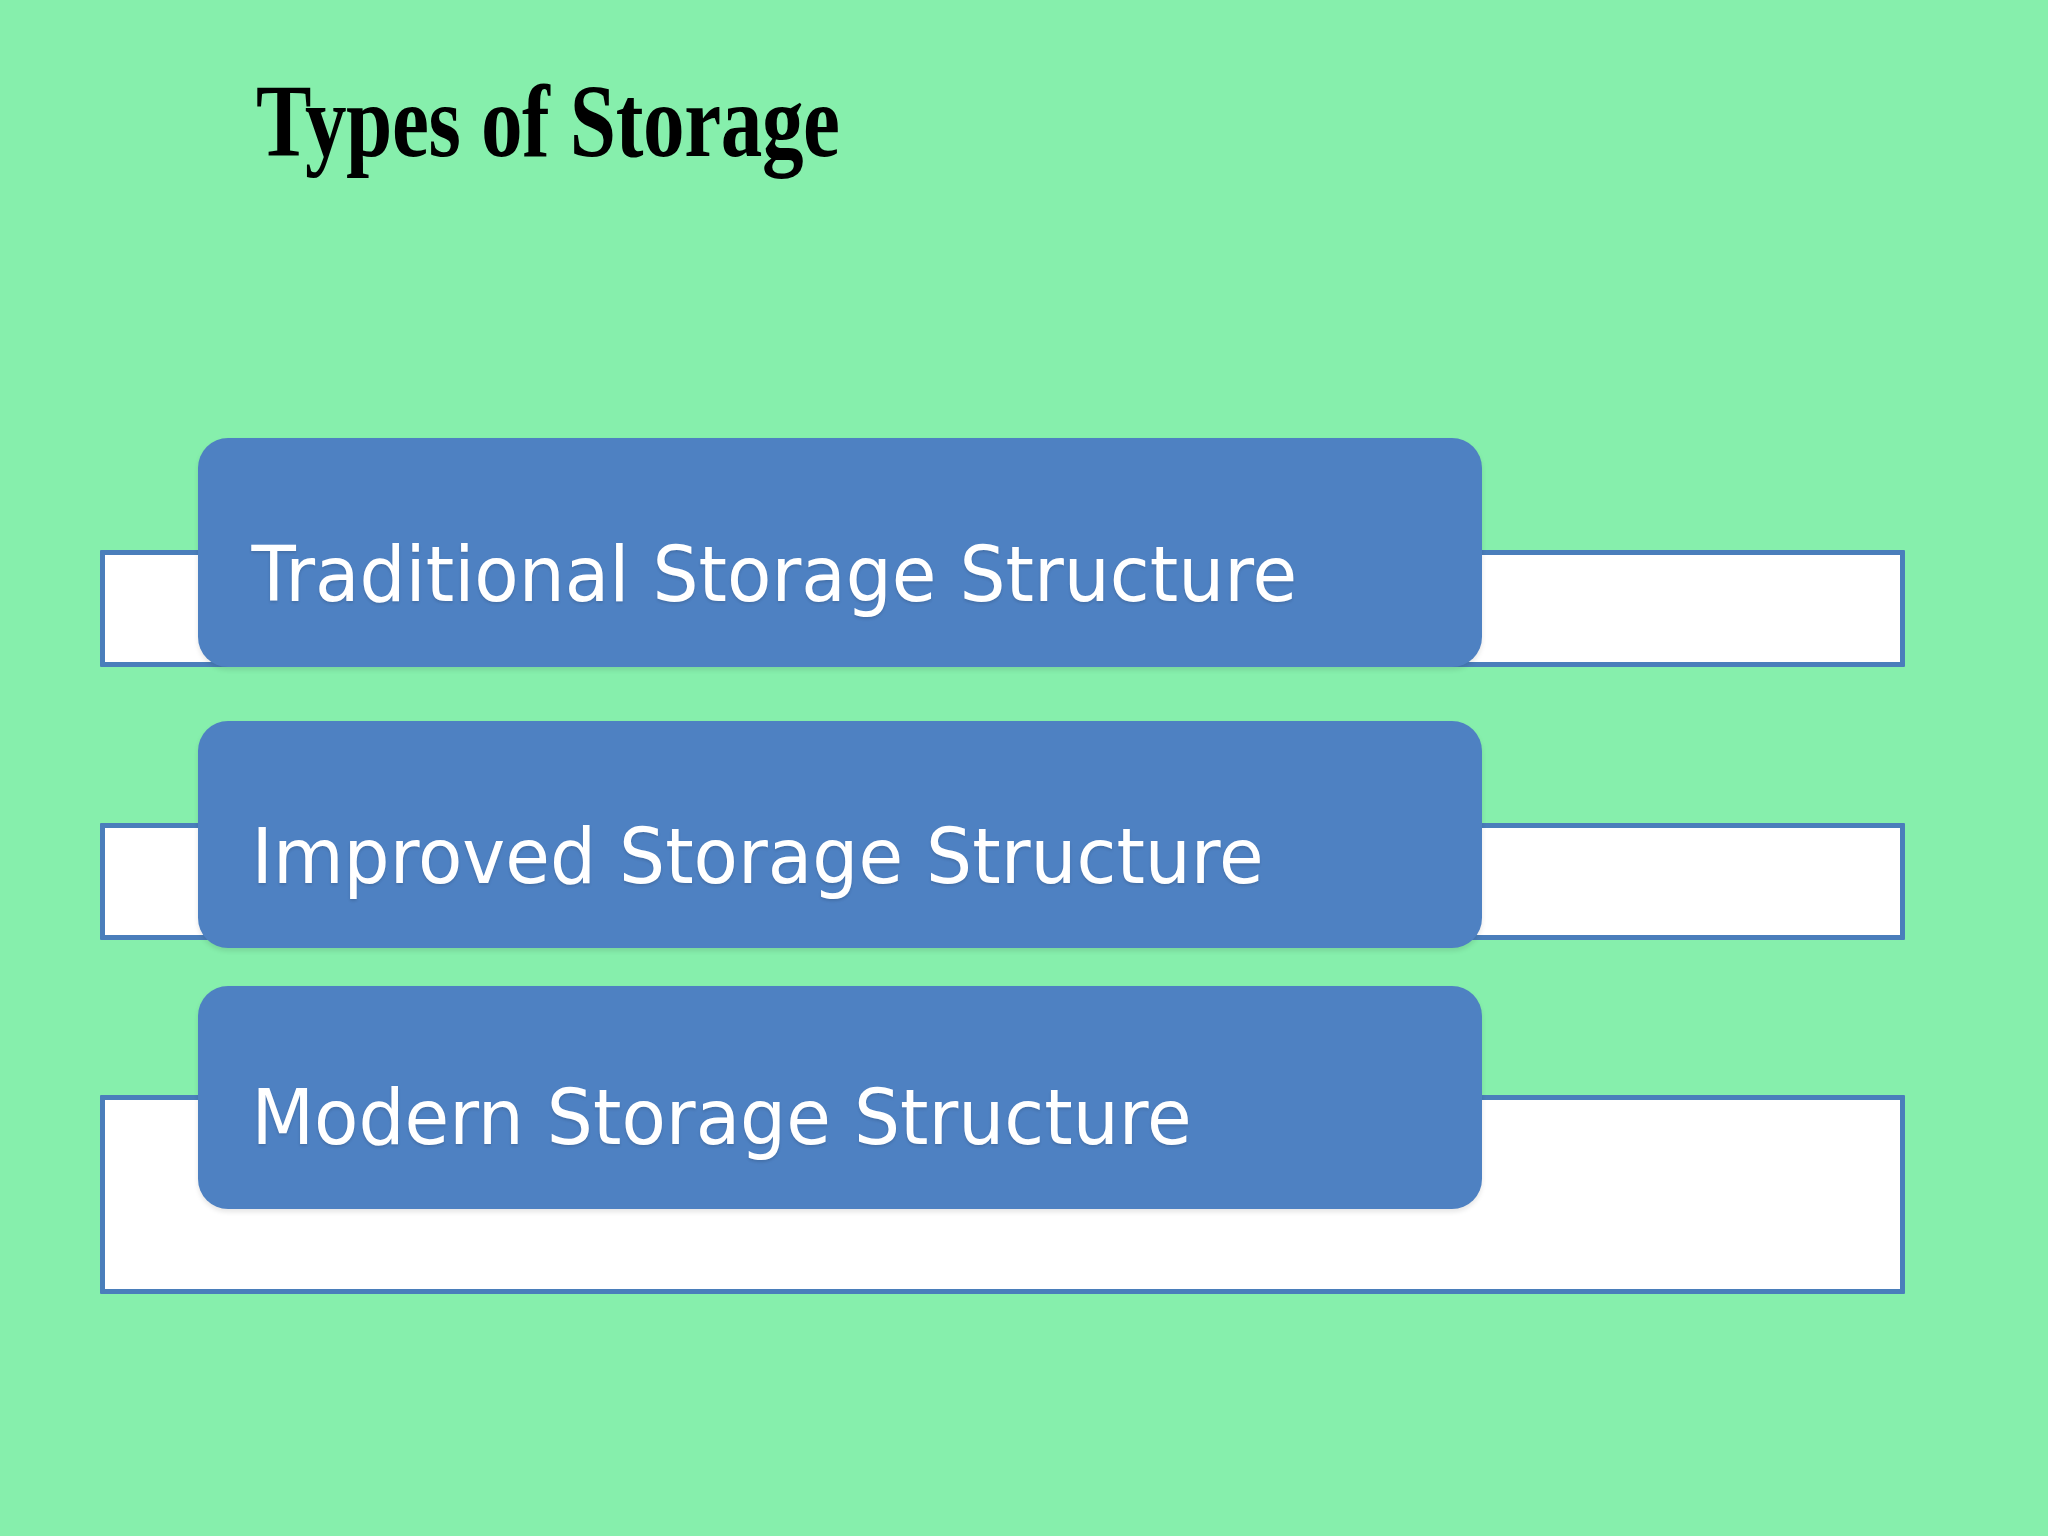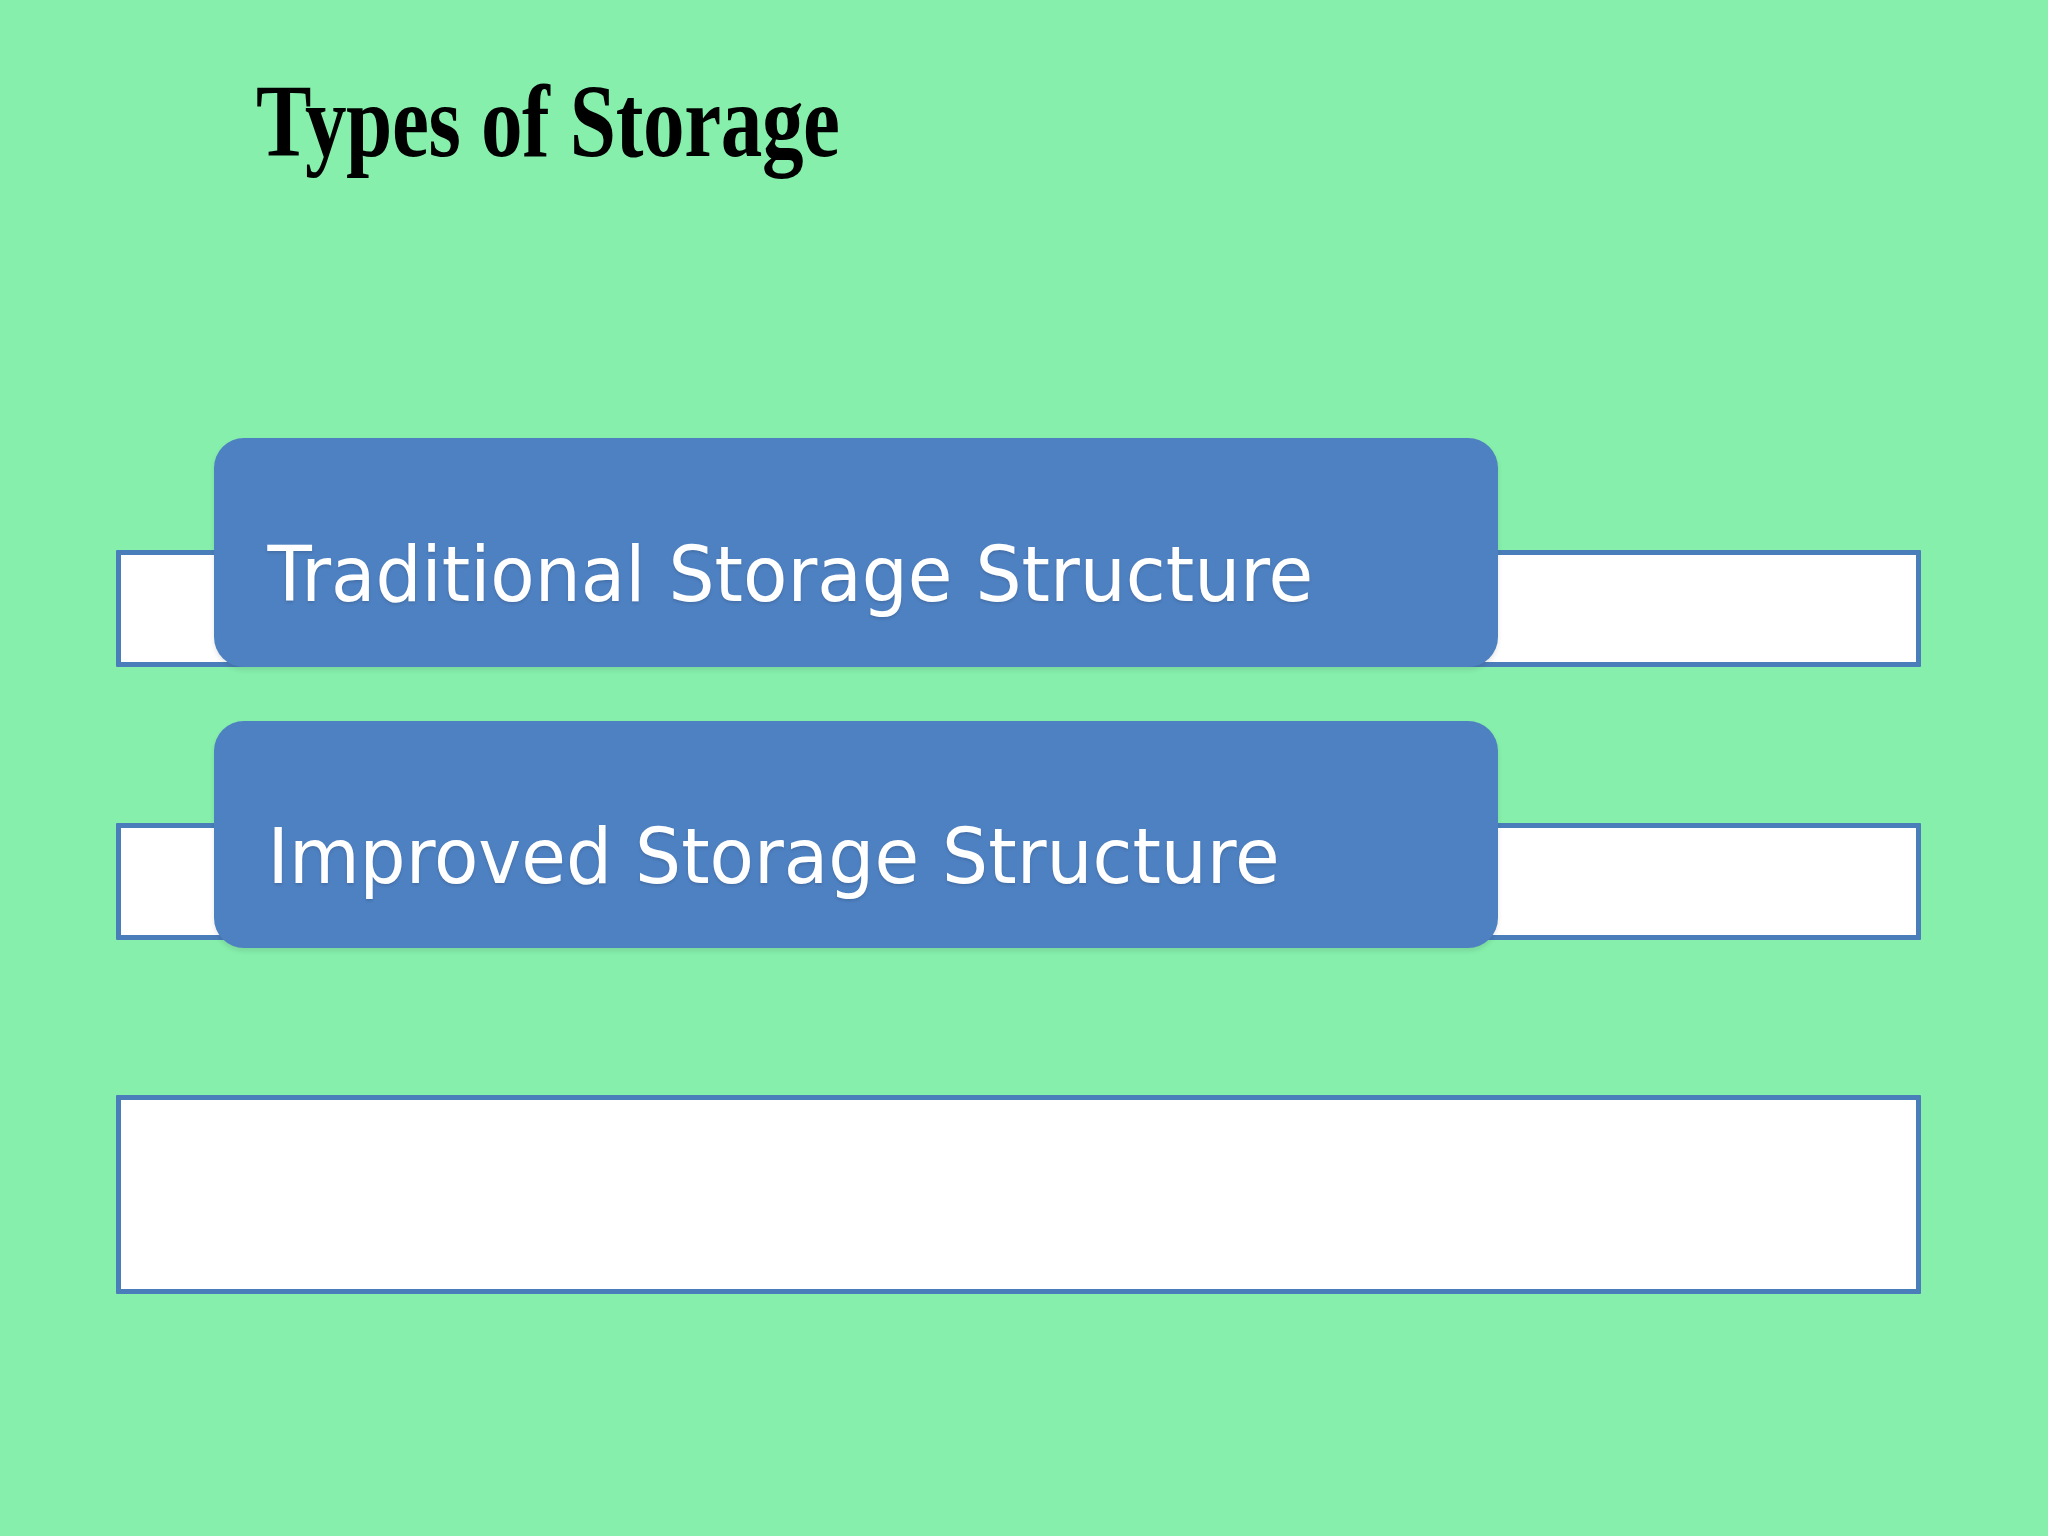--- a/index.html
+++ b/index.html
@@ -28,21 +28,21 @@
     letter-spacing: -0.5px;
     color: #000000;
     white-space: nowrap;
     transform: scaleX(0.80);
     transform-origin: left top;
   }
 
   
   #diagram {
     position: absolute;
-    left: 16px;
+    left: 0;
     top: 0;
     width: 1676px;
     height: 1536px;
   }
 
   
   .outline-box {
     position: absolute;
     box-sizing: border-box;
     border: 5px solid #4A7EBB;
@@ -108,15 +108,18 @@
     <div class="outline-box" id="outline-2">
       <span class="callout-text"></span>
     </div>
     <div class="pill" id="pill-2">
       <span class="pill-label">Improved Storage Structure</span>
     </div>
 
     <div class="outline-box" id="outline-3">
       <span class="callout-text"></span>
     </div>
+    <div class="pill" id="pill-3">
+      <span class="pill-label">Modern Storage Structure</span>
+    </div>
 
   </div>
 </div>
 
 </body></html>

